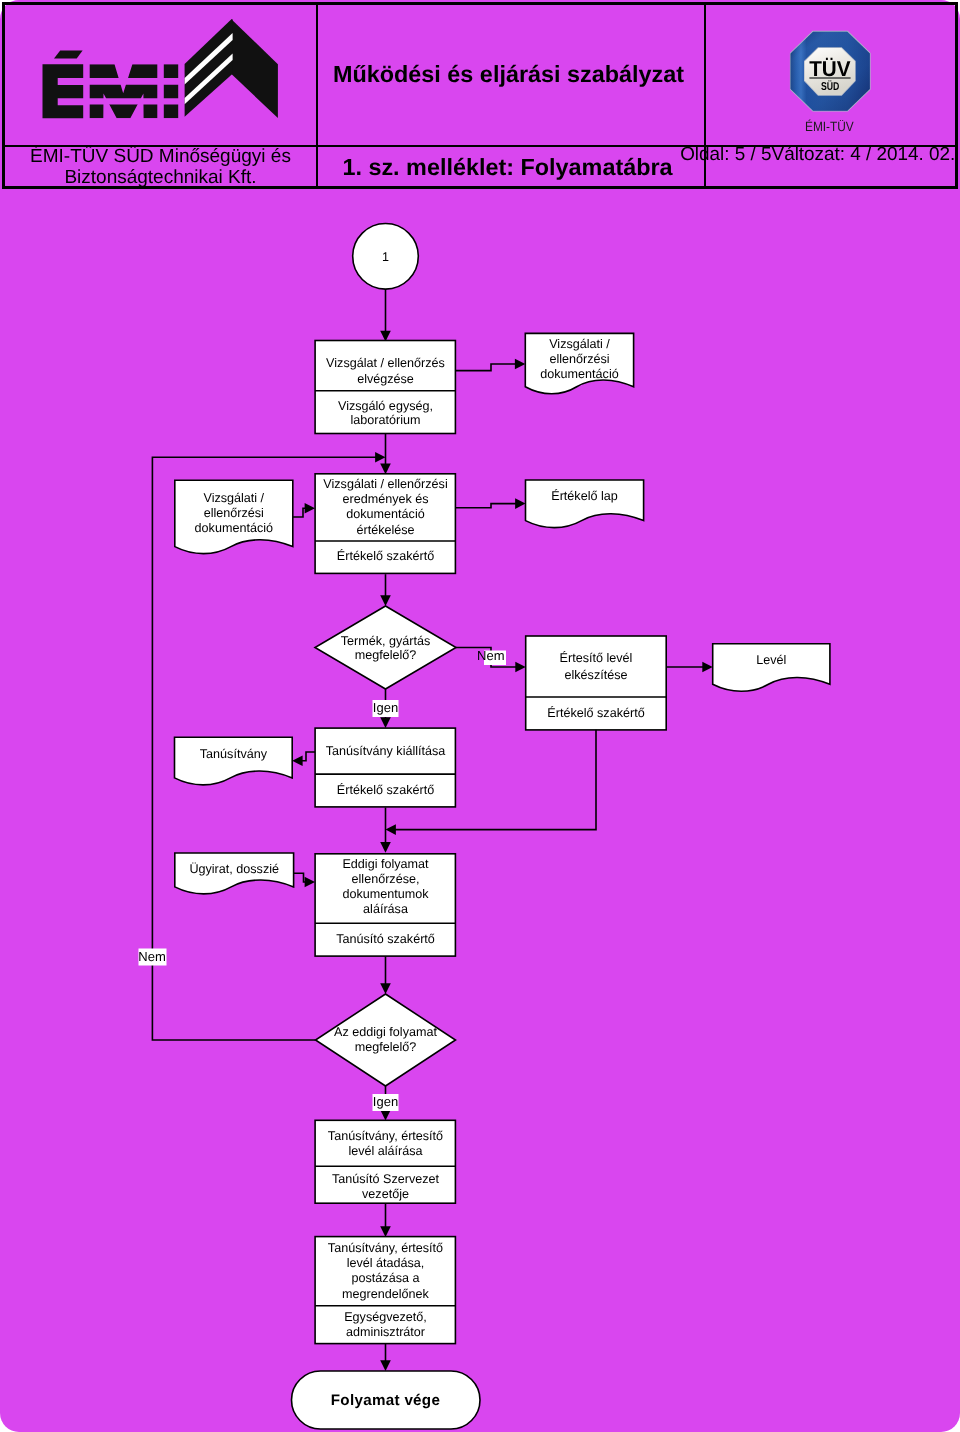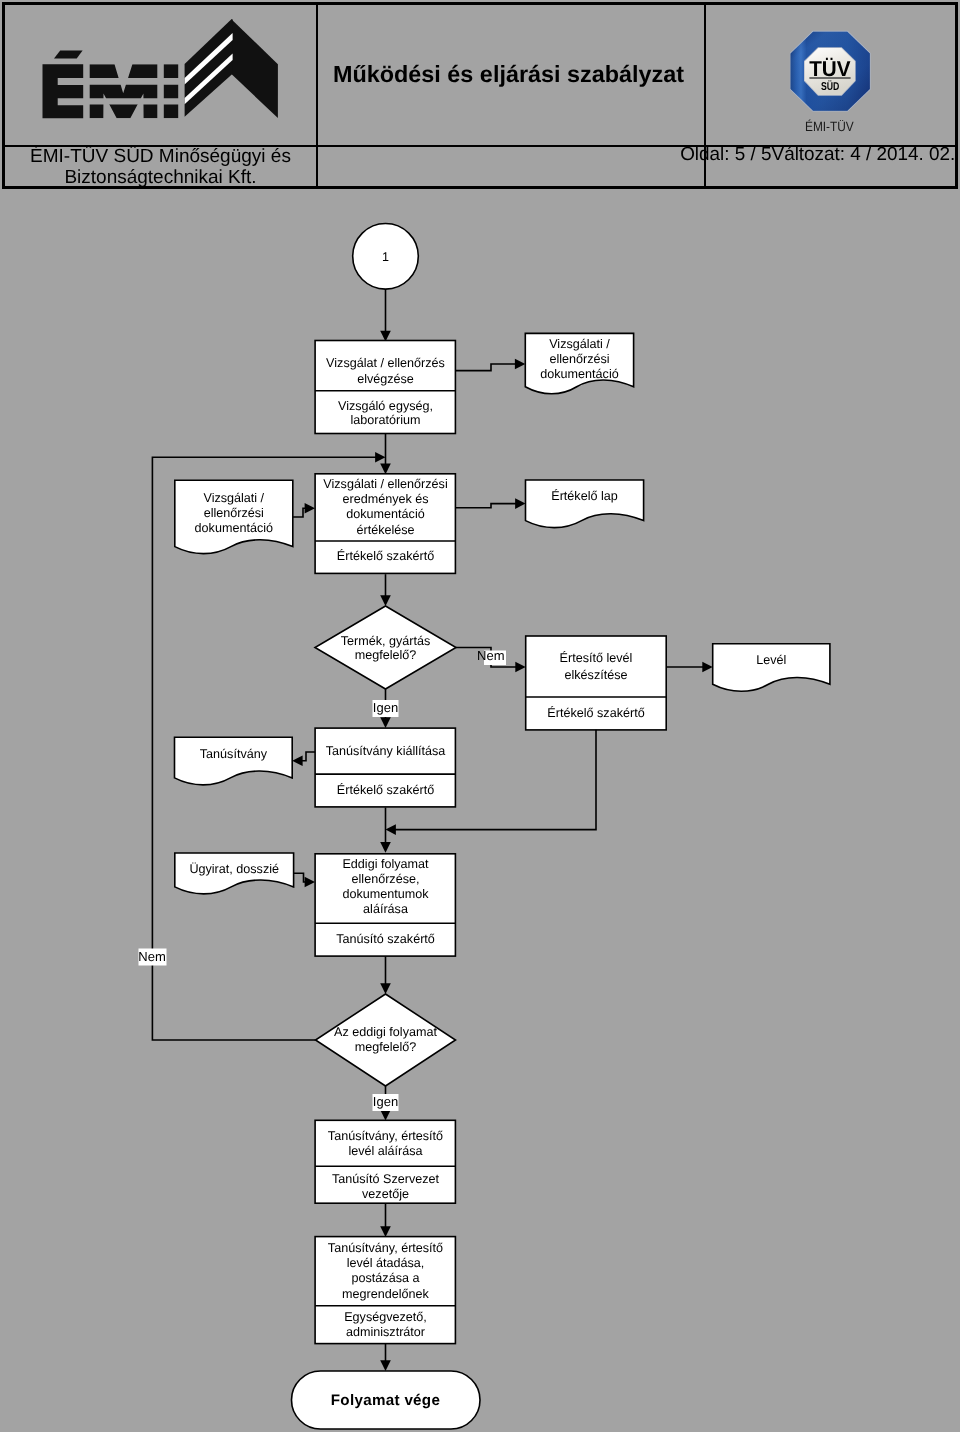--- a/index.html
+++ b/index.html
@@ -1,18 +1,18 @@
 <!DOCTYPE html>
 <html><head>
 <meta charset="utf-8">
 <style>
   html,body{margin:0;padding:0;background:#ffffff;}
   body{width:960px;height:1432px;position:relative;overflow:hidden;
        font-family:"Liberation Sans",sans-serif;color:#000;-webkit-font-smoothing:antialiased;text-rendering:geometricPrecision;}
-  .page{position:absolute;left:0;top:0;width:960px;height:1432px;background:#a3a3a3;}
+  .page{position:absolute;left:0;top:0;width:960px;height:1432px;background:#d946ef;border-radius:19px;}
 
   
   .hdr{position:absolute;left:2px;top:2px;width:956px;height:187px;
        border:3px solid #000;box-sizing:border-box;}
   .vline{position:absolute;top:0;bottom:0;width:2px;background:#000;}
   .hline{position:absolute;left:0;right:0;height:2px;background:#000;}
   .cell{position:absolute;display:flex;align-items:center;justify-content:center;
         text-align:center;line-height:1.18;}
   .hdr-title{font-size:23.4px;font-weight:bold;}
   .hdr-company{font-size:19px;line-height:20.4px;}
@@ -42,20 +42,23 @@
 
     <div class="cell" style="left:311px;top:0;width:385px;height:139px;">
       <span class="hdr-title">Működési és eljárási szabályzat</span>
     </div>
 
     <div class="cell" style="left:0;top:139px;width:311px;height:47px;flex-direction:column;justify-content:center;">
       <span class="hdr-company">ÉMI-TÜV SÜD Minőségügyi és</span>
       <span class="hdr-company">Biztonságtechnikai Kft.</span>
     </div>
 
+    <div class="cell" style="left:310px;top:139px;width:385px;height:47px;">
+      <span class="hdr-sub">1. sz. melléklet: Folyamatábra</span>
+    </div>
 
     <div class="cell" style="left:707px;top:140px;width:243px;height:47px;
                              align-items:flex-start;justify-content:center;flex-direction:row;">
       <span class="hdr-meta">Oldal: 5 / 5</span>
       <span class="hdr-meta">Változat: 4 / 2014. 02. 18.</span>
     </div>
   </div>
 
   <svg class="emilogo" width="300" height="140" viewBox="0 0 300 140" aria-hidden="true">
     <defs>

